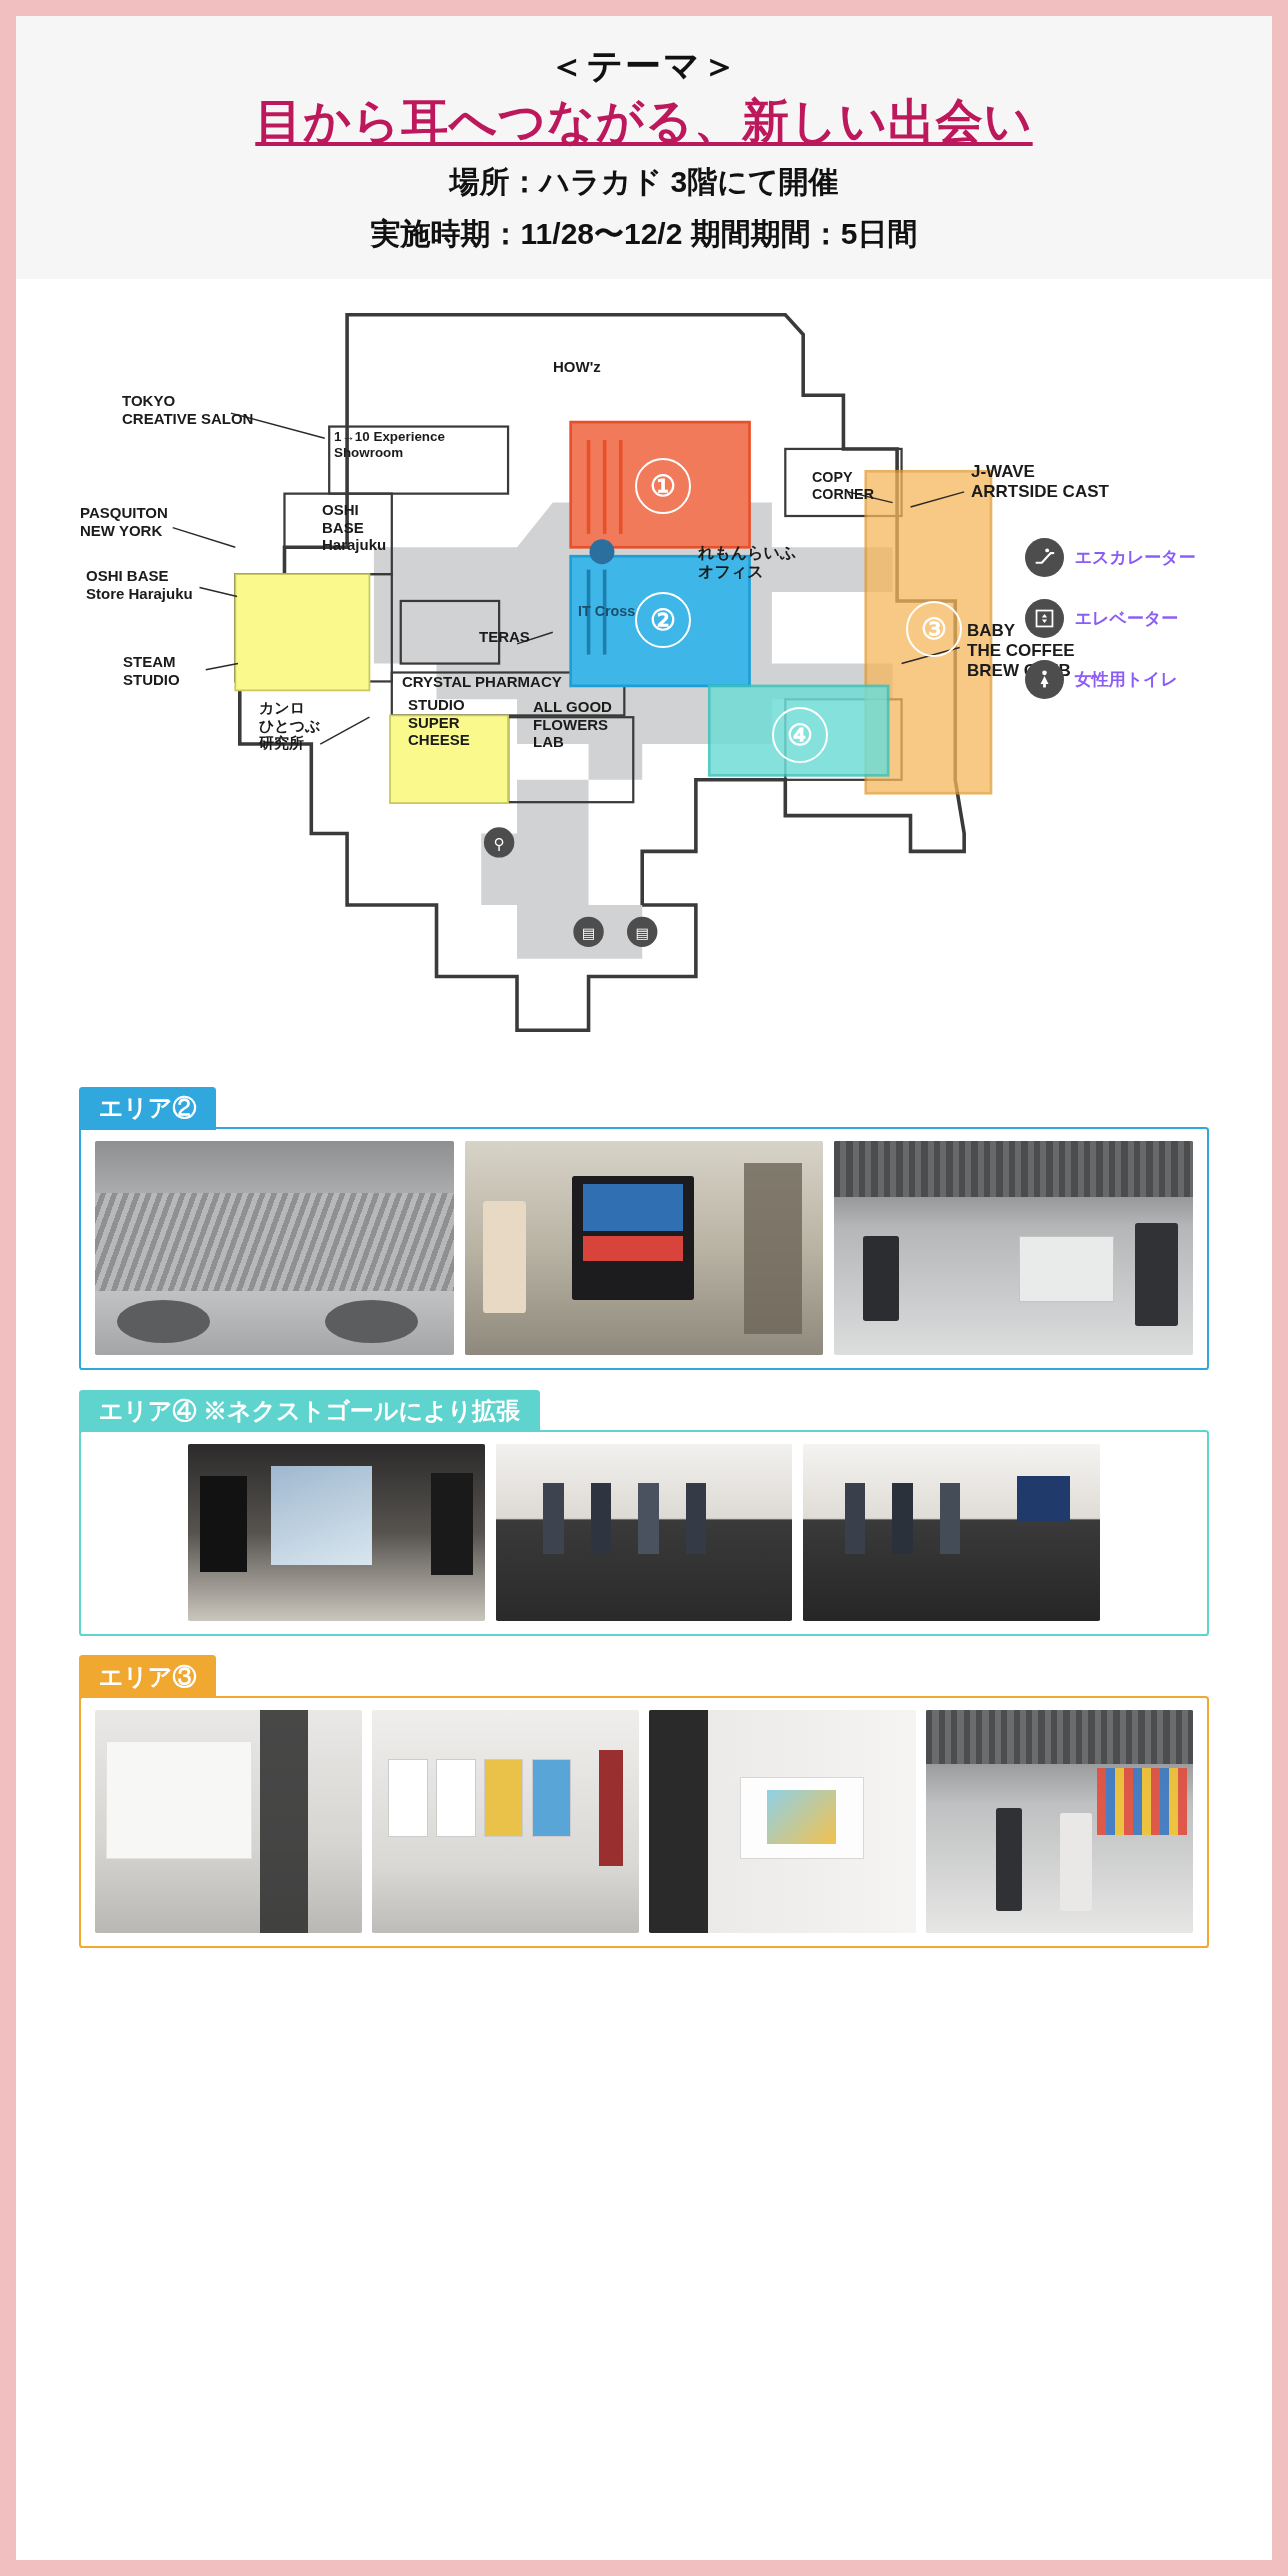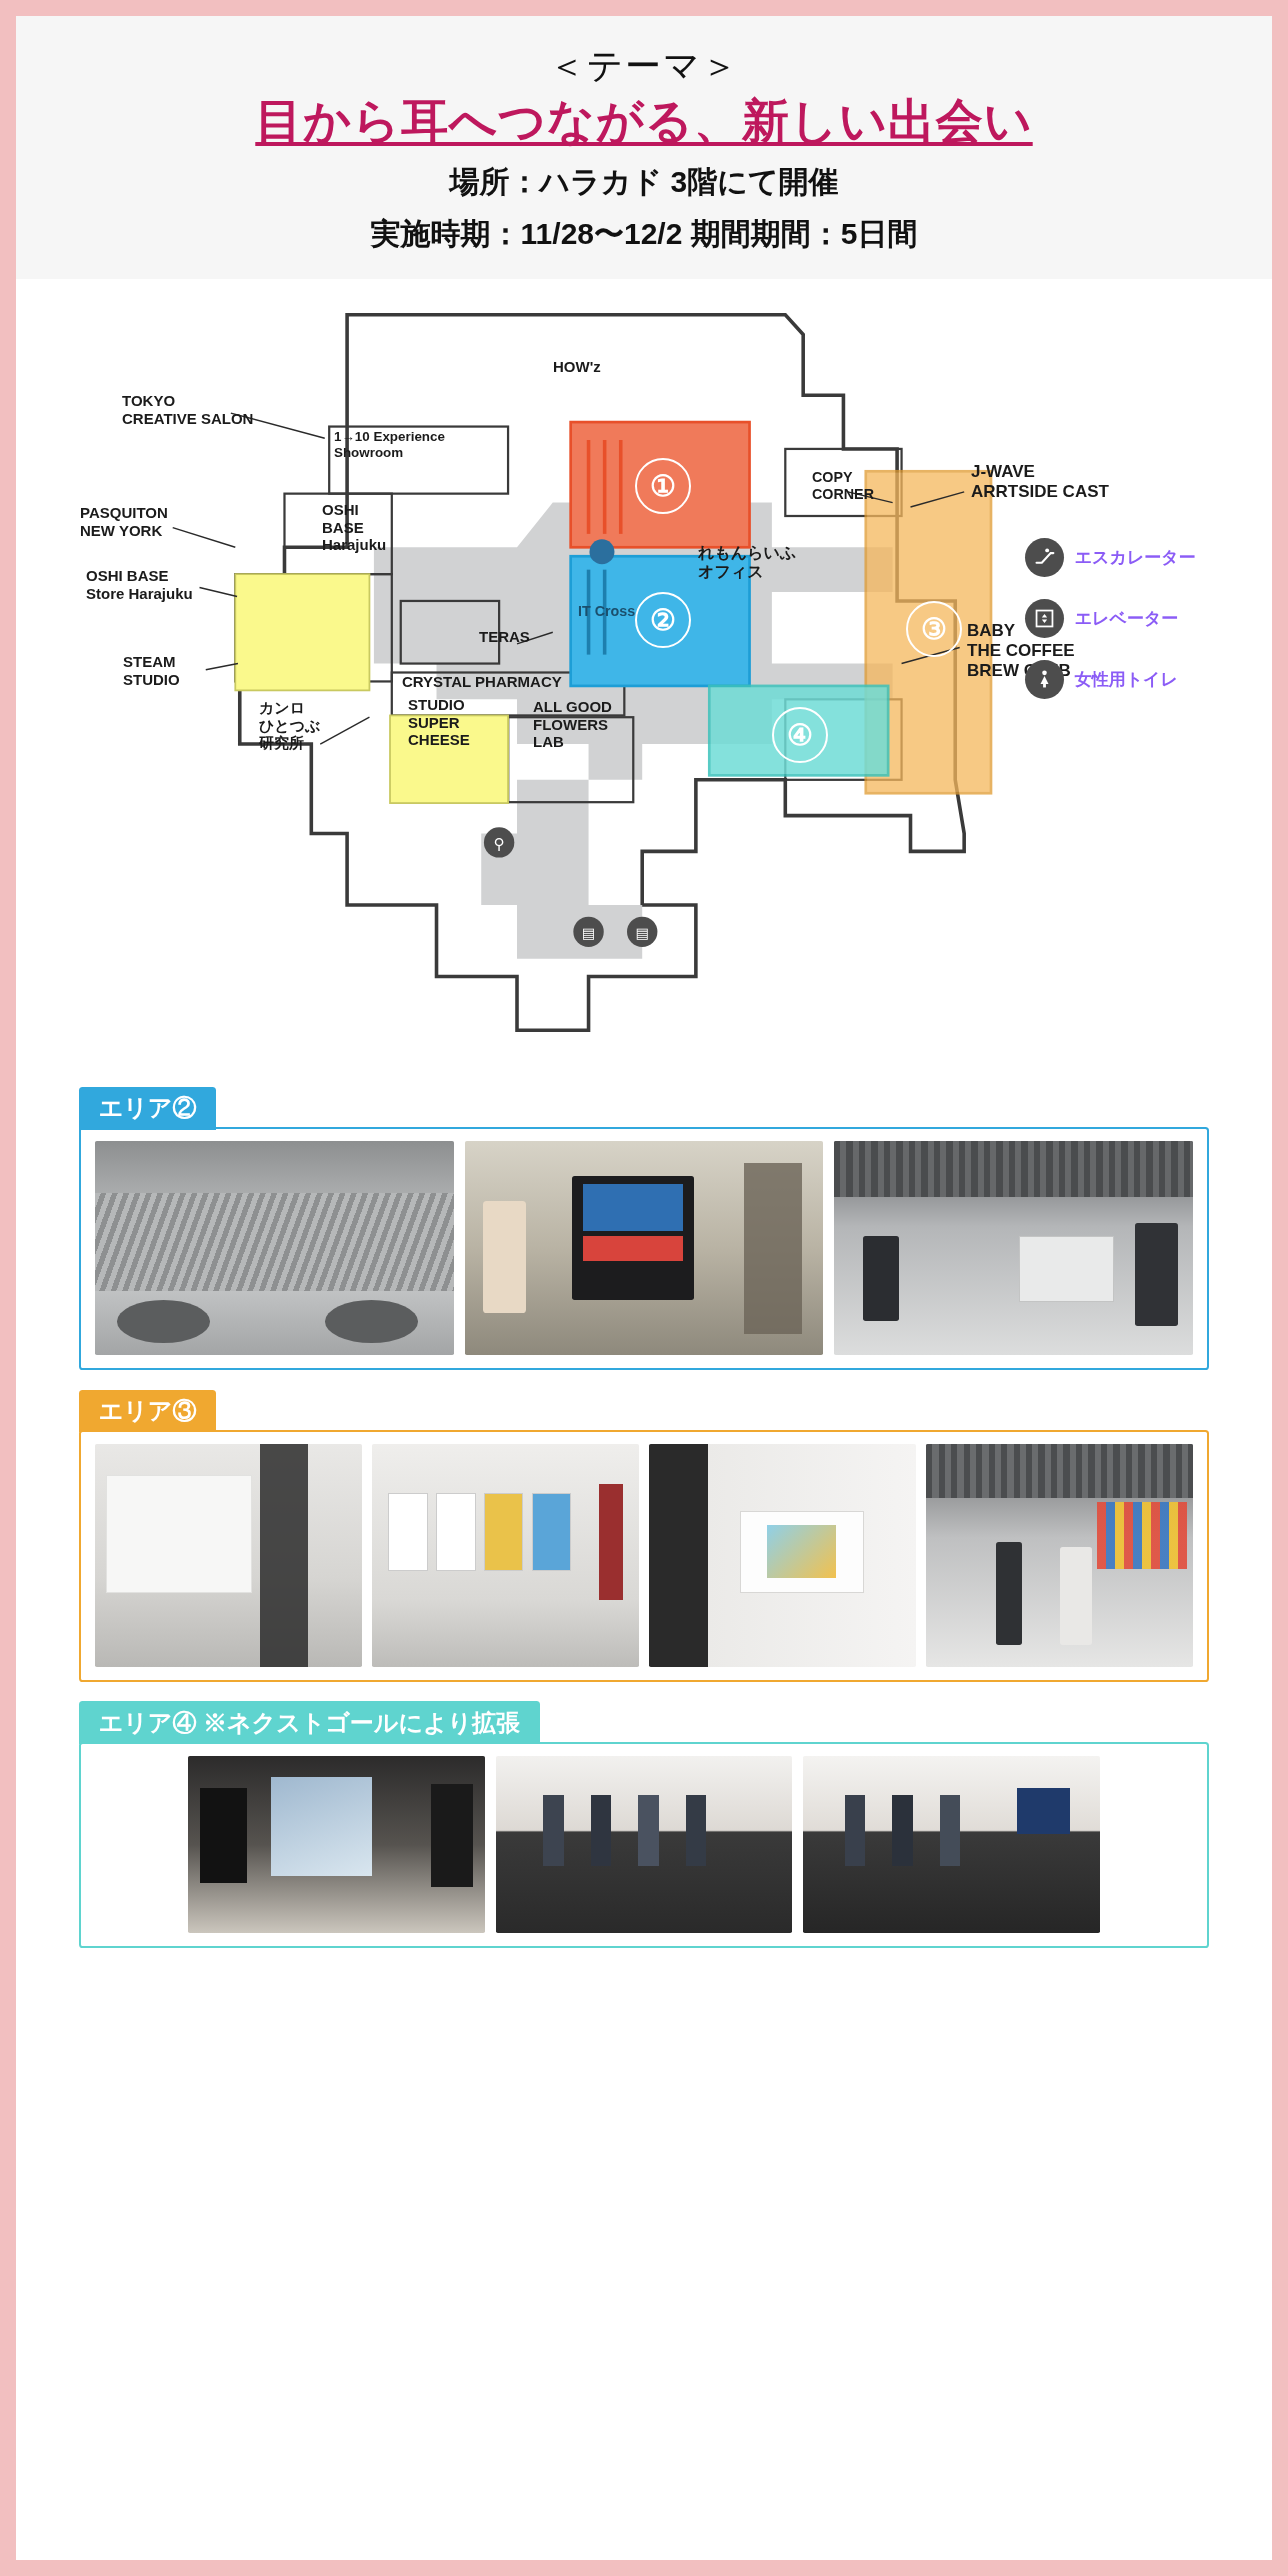--- a/index.html
+++ b/index.html
@@ -31,21 +31,21 @@
   }
 
   
   .header {
     background: #f6f6f6;
     padding: 27px 0 23px 0;
     text-align: center;
   }
   .header .theme-line {
     font-size: 36px;
-    font-weight: normal;
+    font-weight: bold;
     color: #111;
     letter-spacing: 1.8px;
     line-height: 1.25;
   }
   .header .theme-main {
     font-size: 47px;
     font-weight: bold;
     color: #be185d;
     letter-spacing: 0.9px;
     line-height: 1.3;
@@ -347,20 +347,43 @@
         <div class="photo" style="background:linear-gradient(180deg,#5f6164 0%,#b4b6b8 40%,#dcdddd 100%);">
           <div style="position:absolute;left:0;top:0;width:100%;height:26%;background:repeating-linear-gradient(90deg,#4a4c4e 0 6.3px,#66686a 6.3px 12.5px);"></div>
           <div style="position:absolute;left:8%;top:44%;width:10%;height:40%;background:#2b2d31;border-radius:2.7px;"></div>
           <div style="position:absolute;right:22%;top:44%;width:26%;height:30%;background:#e9eaea;border:0.9px solid #c3c4c4;"></div>
           <div style="position:absolute;right:4%;top:38%;width:12%;height:48%;background:#303236;border-radius:2.7px;"></div>
         </div>
       </div>
     </div>
 
     <div class="area-section" style="margin-top:19.7px;">
+      <div class="area-tag" style="background:#5fd4cf;">エリア④ ※ネクストゴールにより拡張</div>
+      <div class="area-box" style="border-color:#5fd4cf;height:206px;padding:12.5px 107px;">
+        <div class="photo" style="background:linear-gradient(180deg,#2c2b2b 0%,#56534f 50%,#cbc6bd 100%);">
+          <div style="position:absolute;left:28%;top:12%;width:34%;height:56%;background:linear-gradient(160deg,#9fb8cf,#d9e6ef);"></div>
+          <div style="position:absolute;left:4%;top:18%;width:16%;height:54%;background:#121212;"></div>
+          <div style="position:absolute;right:4%;top:16%;width:14%;height:58%;background:#1a1a1a;"></div>
+        </div>
+        <div class="photo" style="background:linear-gradient(180deg,#f2f1ef 0%,#ddd9d4 42%,#3a3a3a 43%,#2a2a2a 100%);">
+          <div style="position:absolute;left:16%;top:22%;width:7%;height:40%;background:#3d4450;"></div>
+          <div style="position:absolute;left:32%;top:22%;width:7%;height:40%;background:#2f3540;"></div>
+          <div style="position:absolute;left:48%;top:22%;width:7%;height:40%;background:#4a5260;"></div>
+          <div style="position:absolute;left:64%;top:22%;width:7%;height:40%;background:#343b46;"></div>
+        </div>
+        <div class="photo" style="background:linear-gradient(180deg,#f4f3f1 0%,#e0dcd7 42%,#3a3a3a 43%,#262626 100%);">
+          <div style="position:absolute;left:14%;top:22%;width:7%;height:40%;background:#39404c;"></div>
+          <div style="position:absolute;left:30%;top:22%;width:7%;height:40%;background:#2b313b;"></div>
+          <div style="position:absolute;left:46%;top:22%;width:7%;height:40%;background:#444c58;"></div>
+          <div style="position:absolute;right:10%;top:18%;width:18%;height:26%;background:#1f3a6b;"></div>
+        </div>
+      </div>
+    </div>
+
+    <div class="area-section" style="margin-top:19.7px;">
       <div class="area-tag" style="background:#f0a830;">エリア③</div>
       <div class="area-box" style="border-color:#f0a830;height:252px;">
         <div class="photo" style="background:linear-gradient(180deg,#e9e8e6 0%,#d6d5d2 60%,#b9b8b5 100%);">
           <div style="position:absolute;left:62%;top:0;width:18%;height:100%;background:#2b2b2b;opacity:.85;"></div>
           <div style="position:absolute;left:4%;top:14%;width:54%;height:52%;background:#f7f7f6;border:0.9px solid #e2e2e0;"></div>
         </div>
         <div class="photo" style="background:linear-gradient(180deg,#efeeec 0%,#d9d8d5 70%,#bdbcb9 100%);">
           <div style="position:absolute;left:6%;top:22%;width:14%;height:34%;background:#fff;border:0.9px solid #ccc;"></div>
           <div style="position:absolute;left:24%;top:22%;width:14%;height:34%;background:#fff;border:0.9px solid #ccc;"></div>
           <div style="position:absolute;left:42%;top:22%;width:14%;height:34%;background:#eac24a;border:0.9px solid #ccc;"></div>
@@ -373,39 +396,16 @@
         </div>
         <div class="photo" style="background:linear-gradient(180deg,#6a6c6e 0%,#bfc0c1 42%,#e6e6e5 100%);">
           <div style="position:absolute;left:0;top:0;width:100%;height:24%;background:repeating-linear-gradient(90deg,#4b4d4f 0 6.3px,#6a6c6e 6.3px 12.5px);"></div>
           <div style="position:absolute;right:2%;top:26%;width:34%;height:30%;background:repeating-linear-gradient(90deg,#e24d3c 0 9px,#3a78c2 9px 18px,#f1c232 18px 27px);opacity:.9;"></div>
           <div style="position:absolute;left:26%;top:44%;width:10%;height:46%;background:#2f3134;border-radius:2.7px;"></div>
           <div style="position:absolute;left:50%;top:46%;width:12%;height:44%;background:#e9e8e6;border-radius:2.7px;"></div>
         </div>
       </div>
     </div>
 
-    <div class="area-section" style="margin-top:19.7px;">
-      <div class="area-tag" style="background:#5fd4cf;">エリア④ ※ネクストゴールにより拡張</div>
-      <div class="area-box" style="border-color:#5fd4cf;height:206px;padding:12.5px 107px;">
-        <div class="photo" style="background:linear-gradient(180deg,#2c2b2b 0%,#56534f 50%,#cbc6bd 100%);">
-          <div style="position:absolute;left:28%;top:12%;width:34%;height:56%;background:linear-gradient(160deg,#9fb8cf,#d9e6ef);"></div>
-          <div style="position:absolute;left:4%;top:18%;width:16%;height:54%;background:#121212;"></div>
-          <div style="position:absolute;right:4%;top:16%;width:14%;height:58%;background:#1a1a1a;"></div>
-        </div>
-        <div class="photo" style="background:linear-gradient(180deg,#f2f1ef 0%,#ddd9d4 42%,#3a3a3a 43%,#2a2a2a 100%);">
-          <div style="position:absolute;left:16%;top:22%;width:7%;height:40%;background:#3d4450;"></div>
-          <div style="position:absolute;left:32%;top:22%;width:7%;height:40%;background:#2f3540;"></div>
-          <div style="position:absolute;left:48%;top:22%;width:7%;height:40%;background:#4a5260;"></div>
-          <div style="position:absolute;left:64%;top:22%;width:7%;height:40%;background:#343b46;"></div>
-        </div>
-        <div class="photo" style="background:linear-gradient(180deg,#f4f3f1 0%,#e0dcd7 42%,#3a3a3a 43%,#262626 100%);">
-          <div style="position:absolute;left:14%;top:22%;width:7%;height:40%;background:#39404c;"></div>
-          <div style="position:absolute;left:30%;top:22%;width:7%;height:40%;background:#2b313b;"></div>
-          <div style="position:absolute;left:46%;top:22%;width:7%;height:40%;background:#444c58;"></div>
-          <div style="position:absolute;right:10%;top:18%;width:18%;height:26%;background:#1f3a6b;"></div>
-        </div>
-      </div>
-    </div>
-
 
   </div>
 </div>
 
 
 </body></html>

